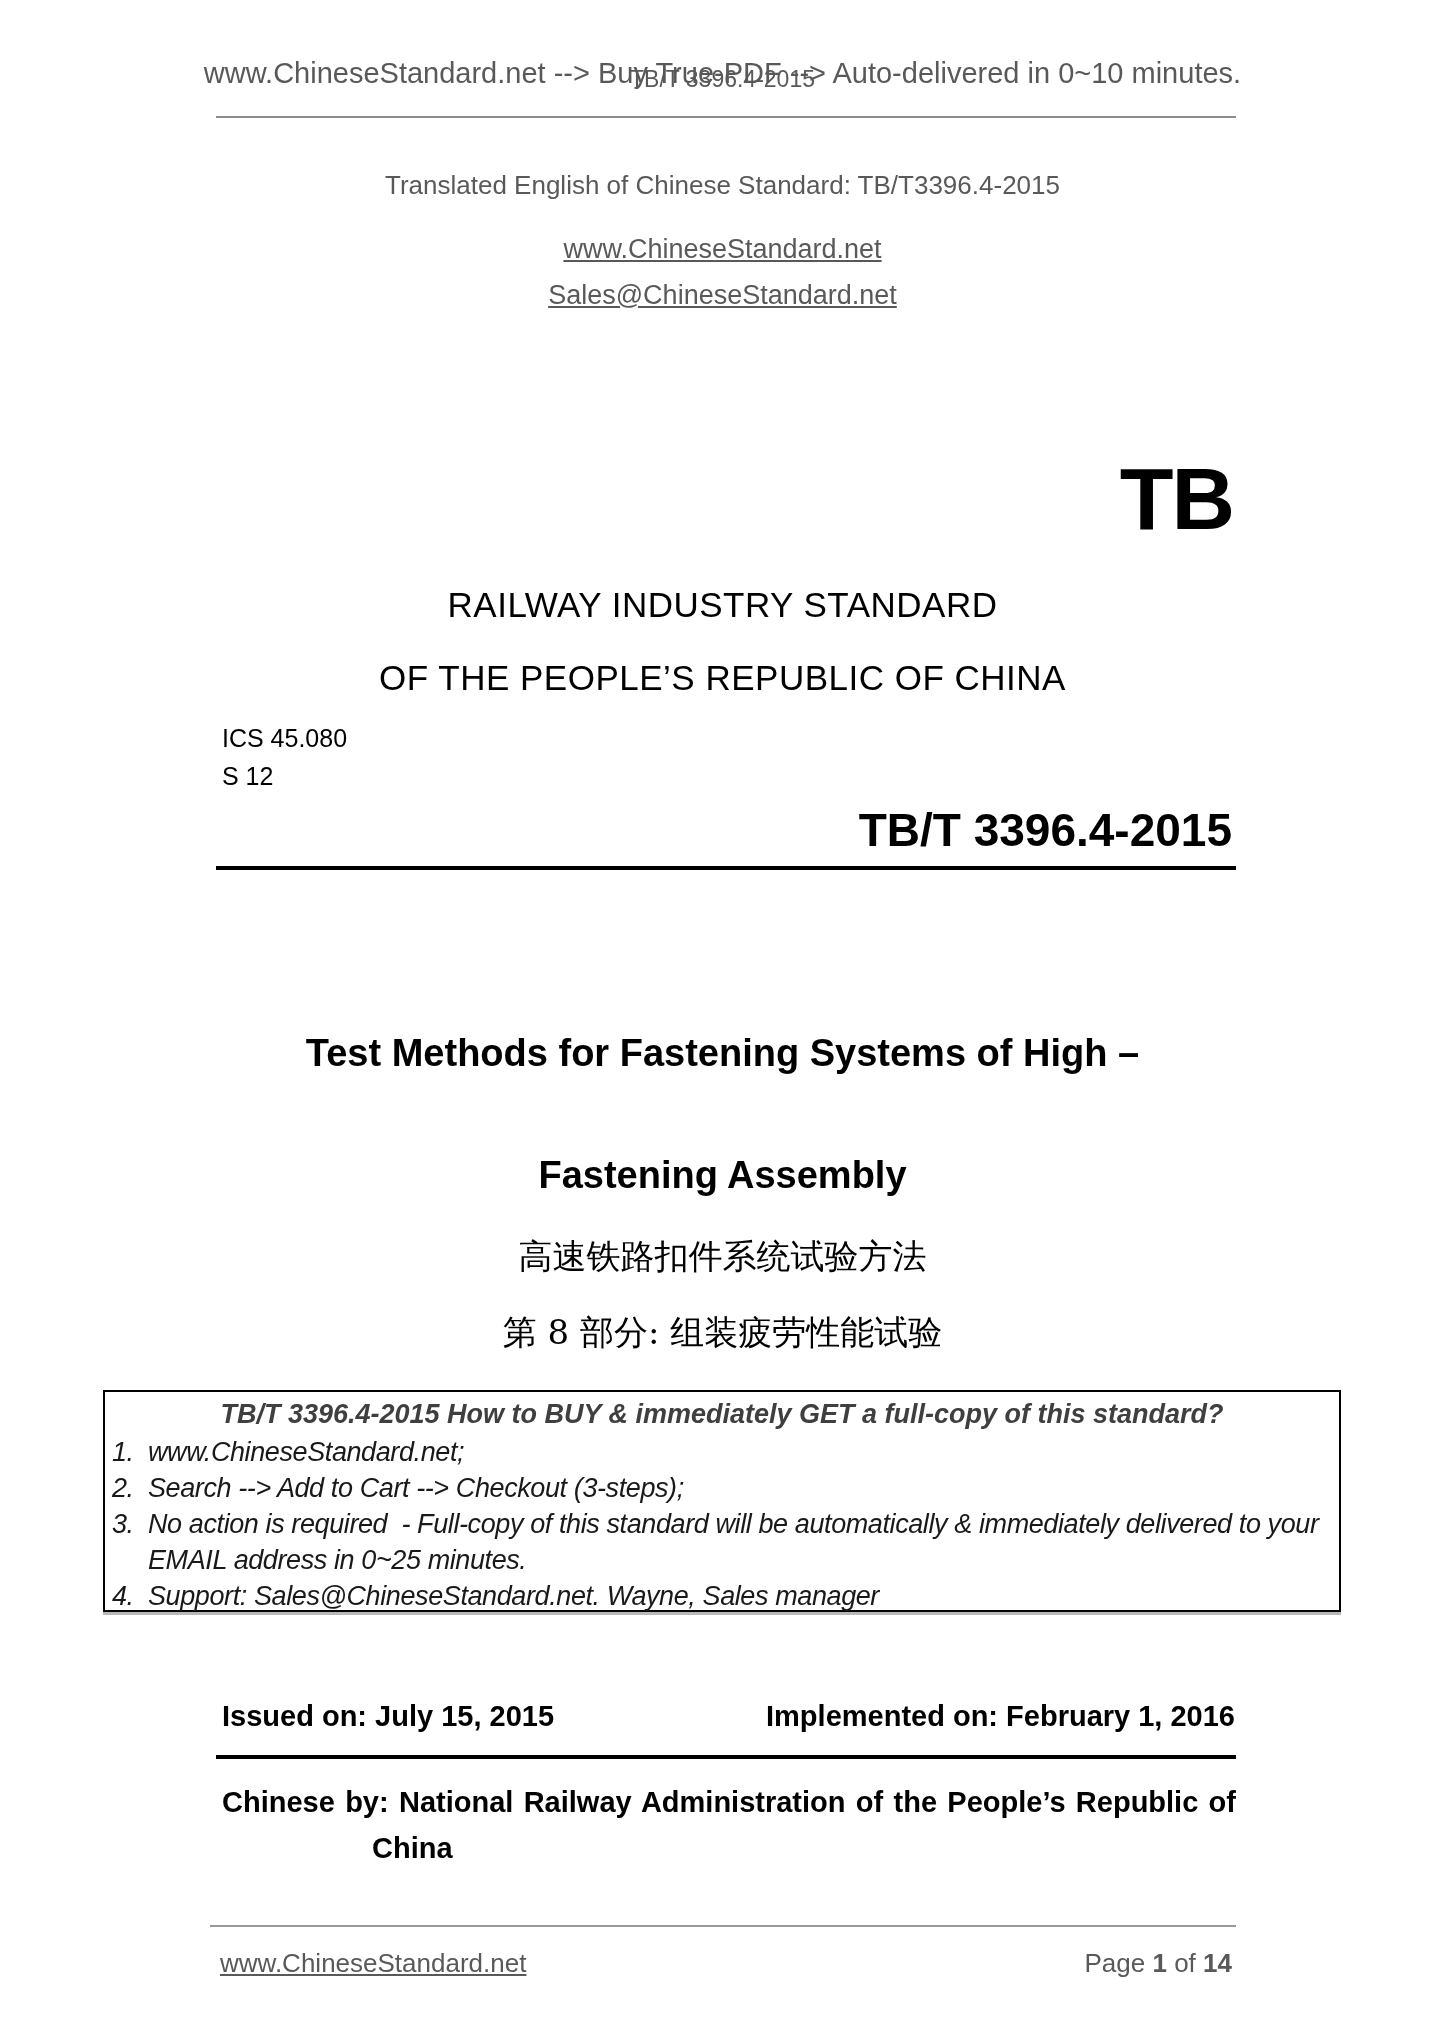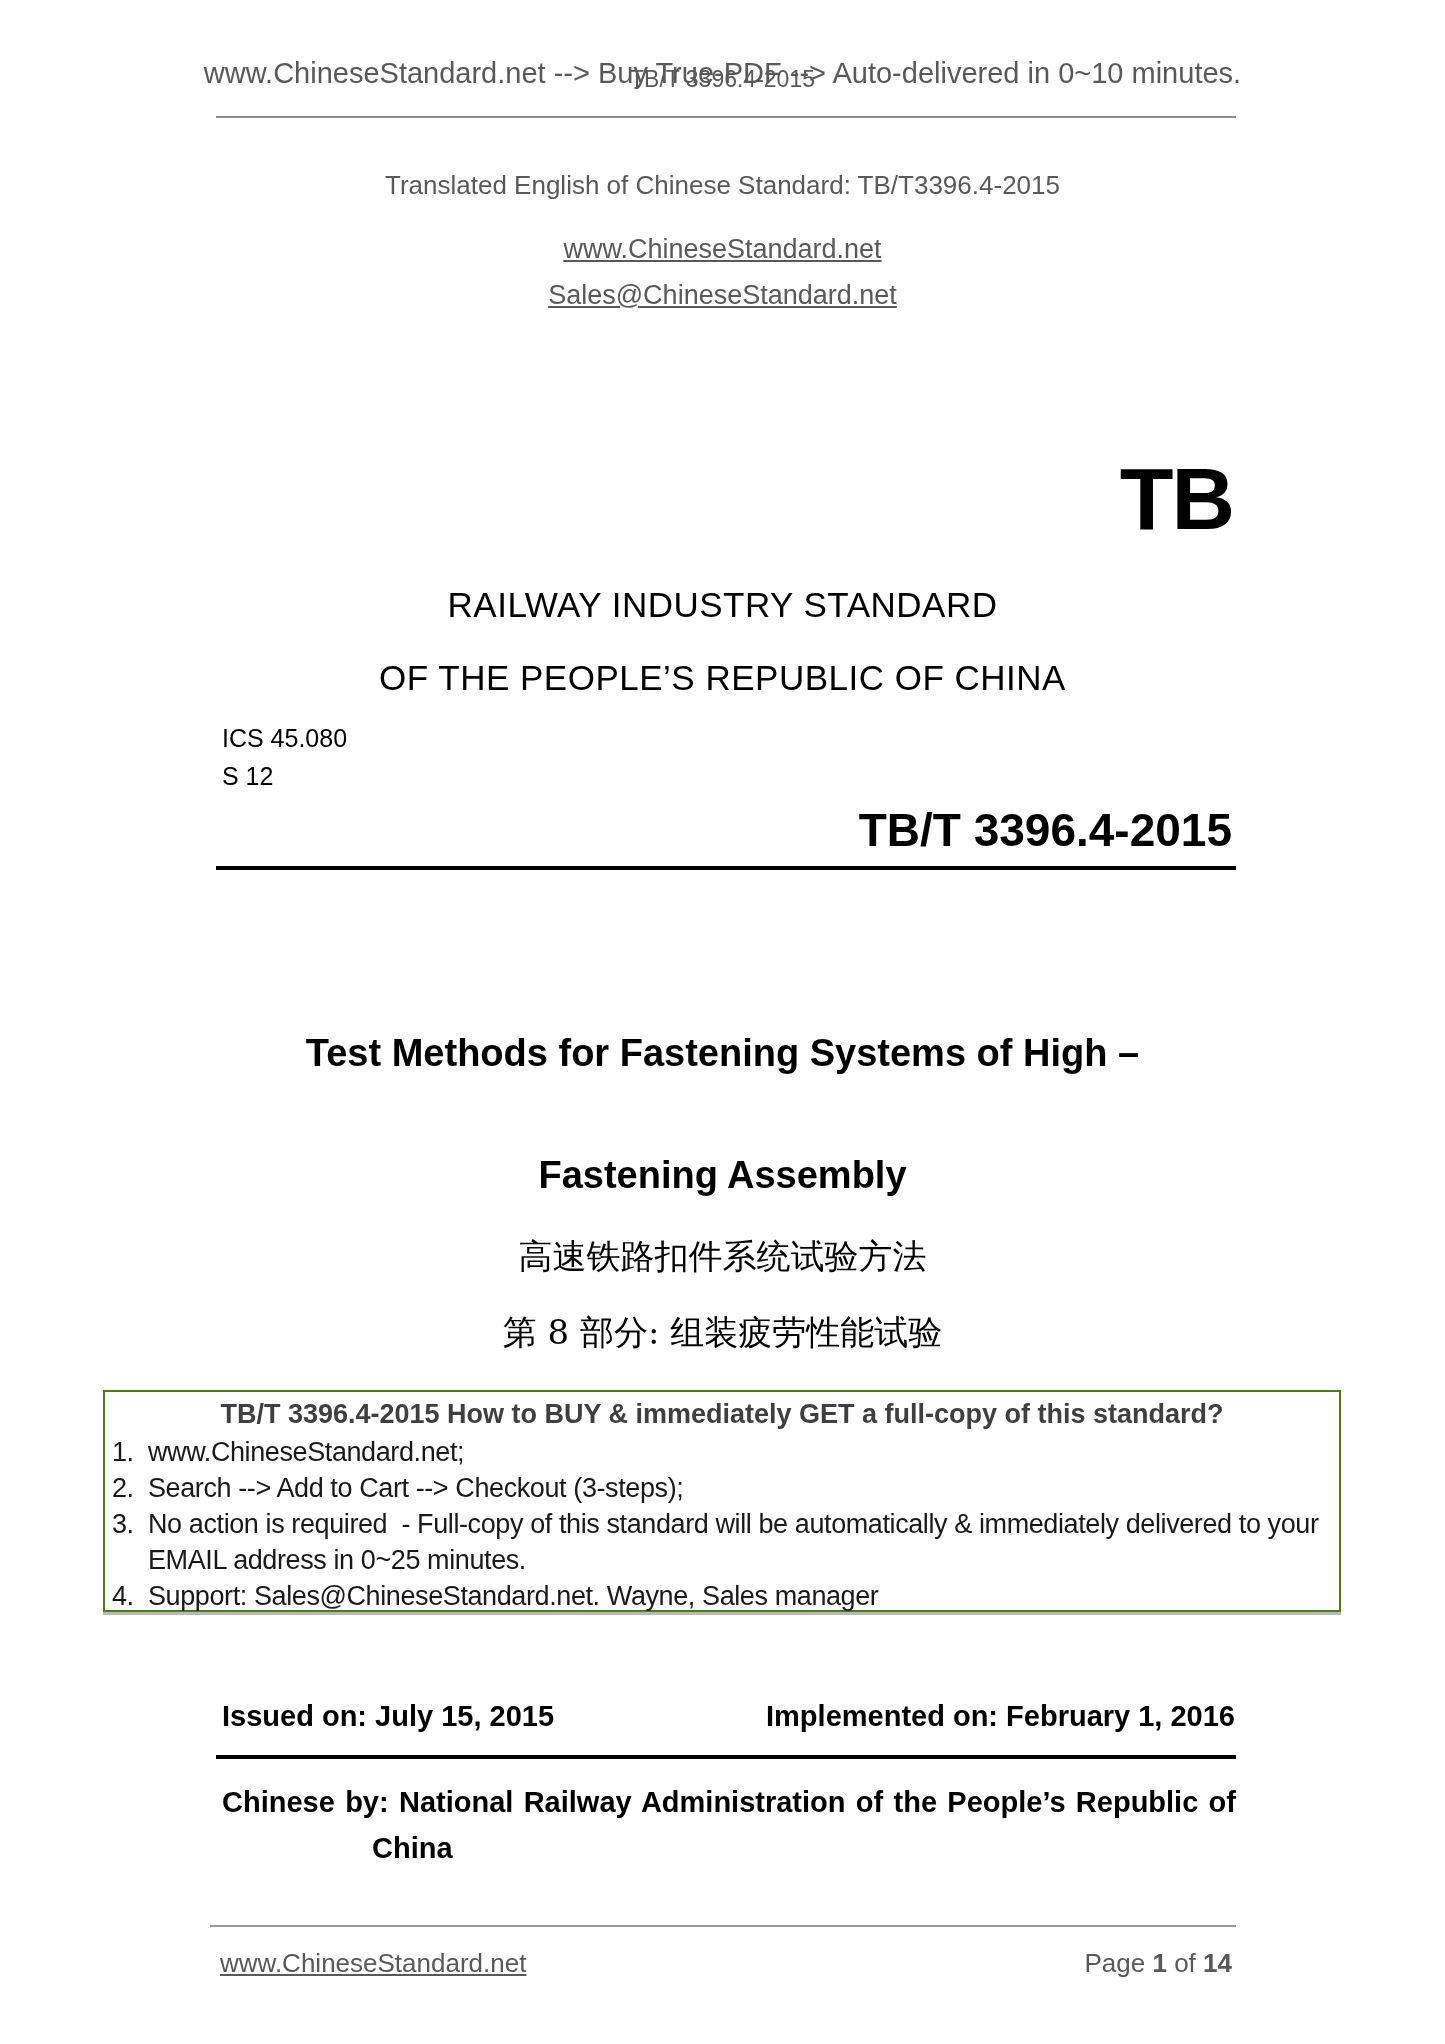--- a/index.html
+++ b/index.html
@@ -60,23 +60,24 @@
     position:absolute;left:0;width:100%;text-align:center;
     font-family:"DejaVu Serif","Liberation Serif",serif;
     font-size:34px;
   }
   .cn1{top:1234px;}
   .cn2{top:1310px;}
 
   
   .buy-box{
     position:absolute;left:103px;top:1390px;width:1238px;height:222px;
-    border:2px solid #4d7c0f;
+    border:2px solid #000000;
     box-shadow:0 3px 0 rgba(0,0,0,.28);
     box-sizing:border-box;
+    font-style:italic;
   }
   .buy-heading{
     margin-top:7px;text-align:center;
     font-size:27px;font-weight:bold;color:#3f3f3f;
   }
   .buy-list{margin-top:5px;font-size:27px;color:#191919;letter-spacing:-0.4px;}
   .buy-item{display:flex;align-items:flex-start;line-height:1.33;}
   .buy-num{flex:0 0 36px;padding-left:7px;}
   .buy-text{flex:1;padding-right:14px;white-space:pre-wrap;}
 

